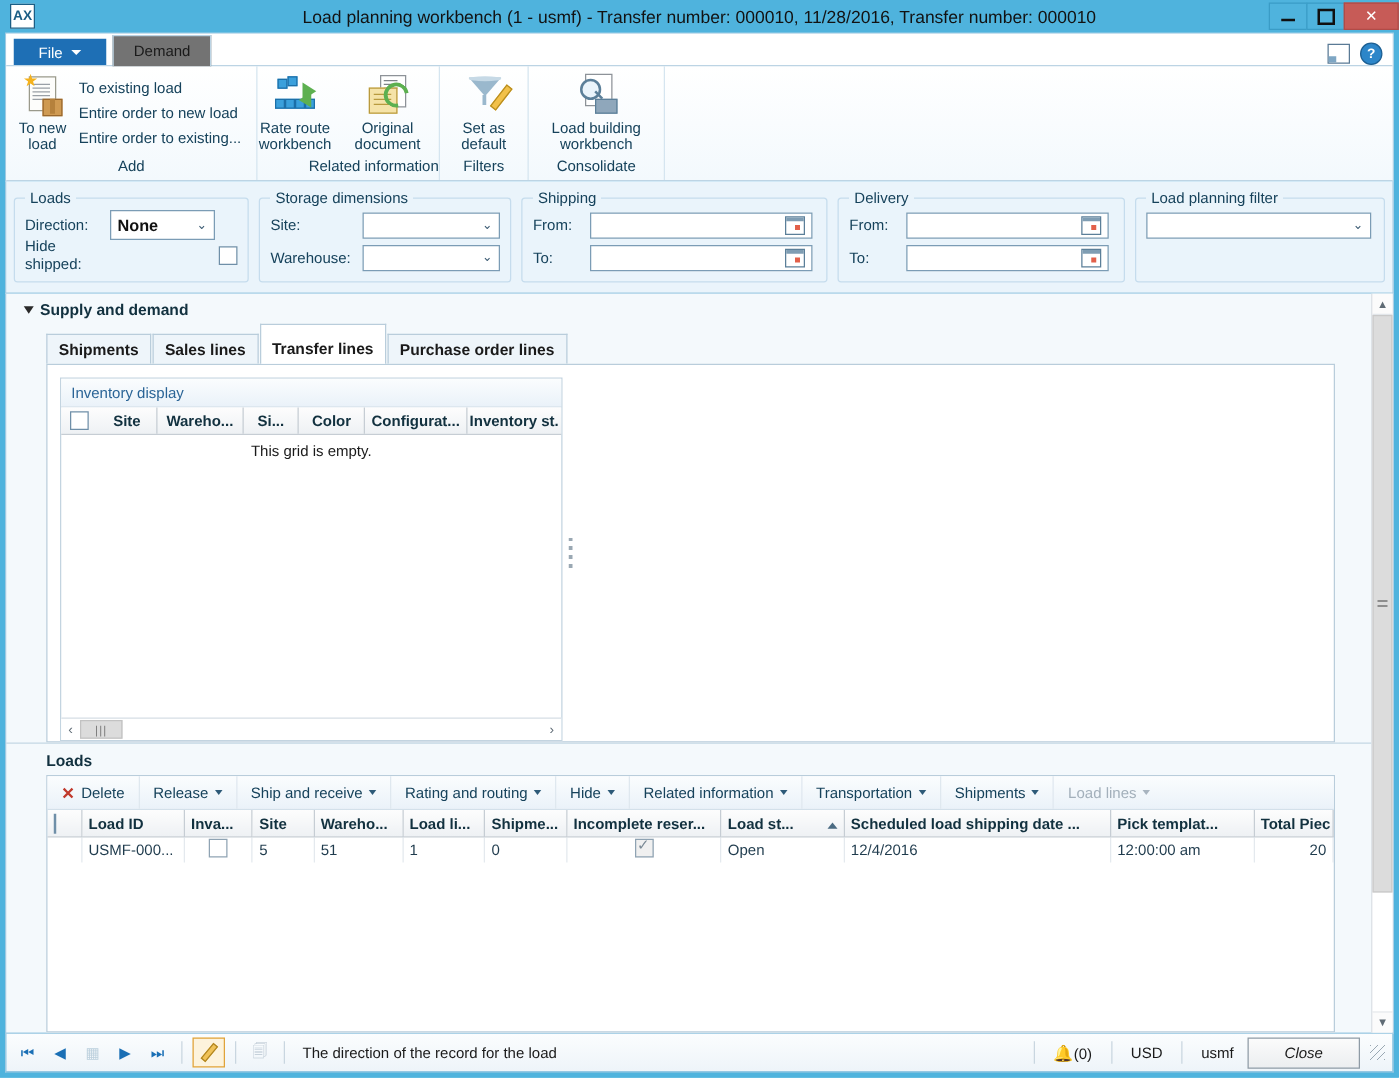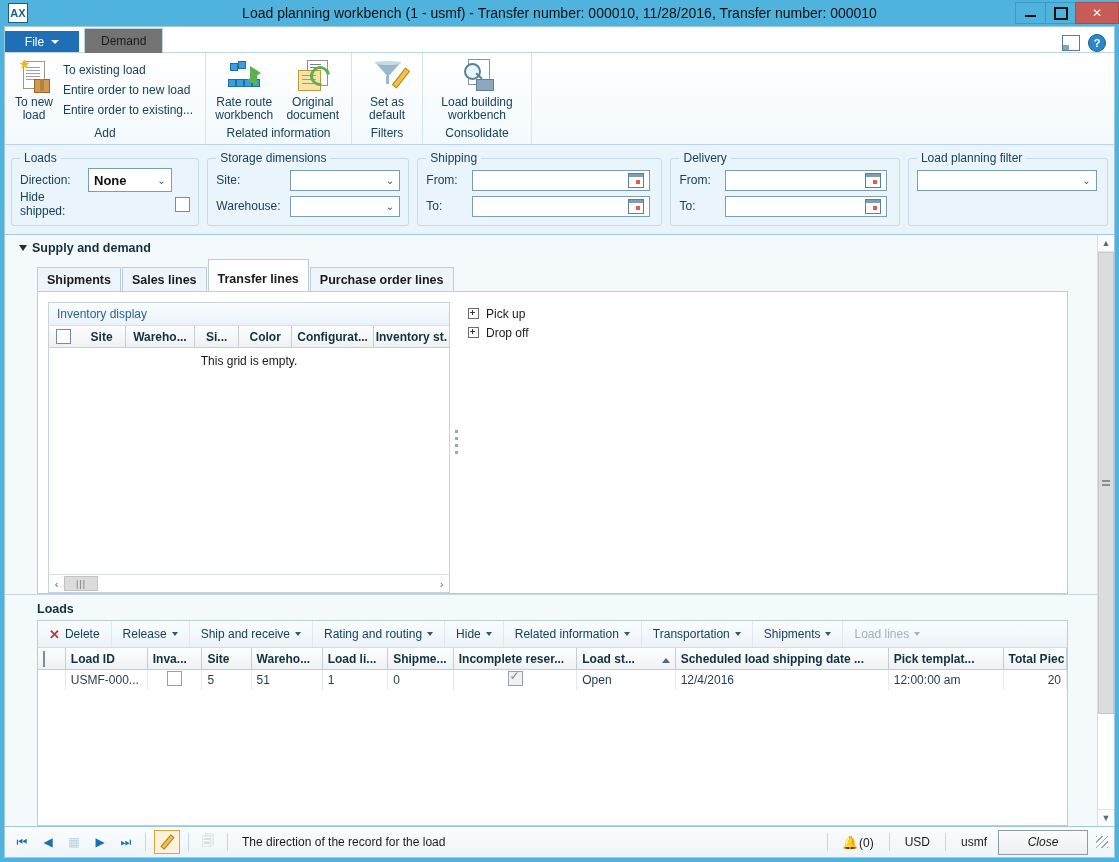--- a/index.html
+++ b/index.html
@@ -48,21 +48,21 @@
   .winbtn .glyph-max { width: 10px; height: 9px; border: 2px solid #101010; }
 
   
   .ribbon-wrap {
     background: #ffffff; flex: none;
     margin: 0 4px 0 4px;
     border: 1px solid #9ec9e2; border-bottom: none;
   }
   .tabstrip {
     height: 25px; display: flex; align-items: flex-end;
-    background: #ffffff; position: relative;
+    background: #ffffff; padding-left: 6px; position: relative;
     border-bottom: 1px solid #bcd4e4;
   }
   .file-tab {
     background: #1e6fb5; color: #fff; height: 21px; min-width: 58px;
     display: flex; align-items: center; justify-content: center; gap: 7px;
     font-size: 12px; padding: 0 8px; margin-bottom: 0;
   }
   .file-tab .caret { border-left: 4px solid transparent; border-right: 4px solid transparent; border-top: 4px solid #fff; }
   .ribbon-tab {
     height: 23px; padding: 0 16px; display: flex; align-items: center;
@@ -332,21 +332,21 @@
           </div>
           <div class="smallbtns">
             <div class="smallbtn">To existing load</div>
             <div class="smallbtn">Entire order to new load</div>
             <div class="smallbtn">Entire order to existing...</div>
           </div>
         </div>
         <div class="rgroup-title">Add</div>
       </div>
 
-      <div class="rgroup" style="width:145px;">
+      <div class="rgroup" style="width:145px;align-items:flex-end;">
         <div class="rgroup-body" style="justify-content:center;gap:4px;">
           <div class="bigbtn">
             <div class="bigbtn-icon">
               <div class="net-node" style="left:3px;top:4px;"></div>
               <div class="net-node" style="left:11px;top:2px;"></div>
               <div class="net-node" style="left:1px;top:20px;"></div>
               <div class="net-node" style="left:9px;top:20px;"></div>
               <div class="net-node" style="left:17px;top:20px;"></div>
               <div class="net-node" style="left:25px;top:20px;"></div>
               <div class="arrow-green"></div>
@@ -533,30 +533,20 @@
               <div class="hs-thumb">|||</div>
             </div>
             <div class="hs-btn">›</div>
           </div>
         </div>
 
         <div class="splitter-v">
           <div class="split-dots"></div>
         </div>
 
-        <div class="expanders">
-          <div class="exp-row">
-            <span class="exp-plus"></span>
-            <span>Pick up</span>
-          </div>
-          <div class="exp-row">
-            <span class="exp-plus"></span>
-            <span>Drop off</span>
-          </div>
-        </div>
       </div>
 
       <div class="loads-sect">
         <div class="loads-title">Loads</div>
         <div class="loads-panel">
           <div class="ltoolbar">
             <div class="ltb-item">
               <span class="x-red">✕</span>
               <span>Delete</span>
             </div>

